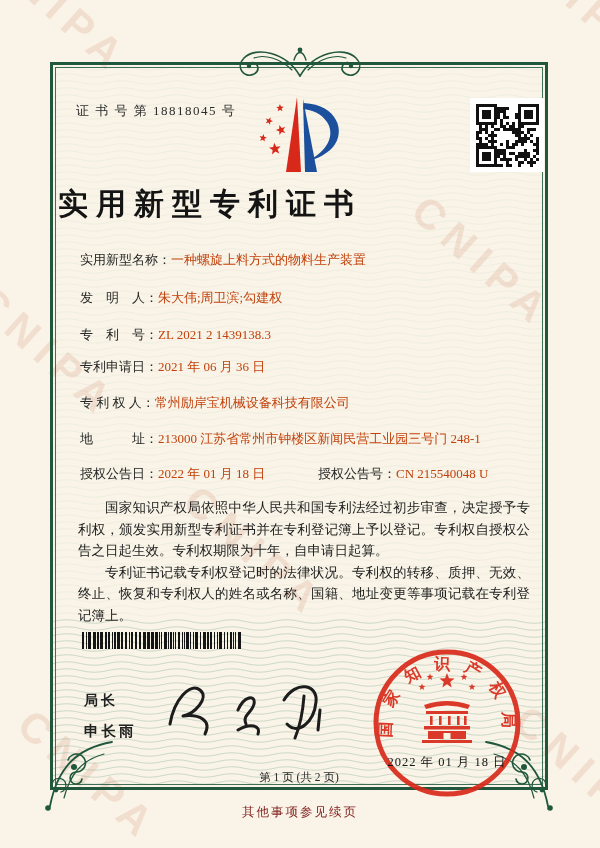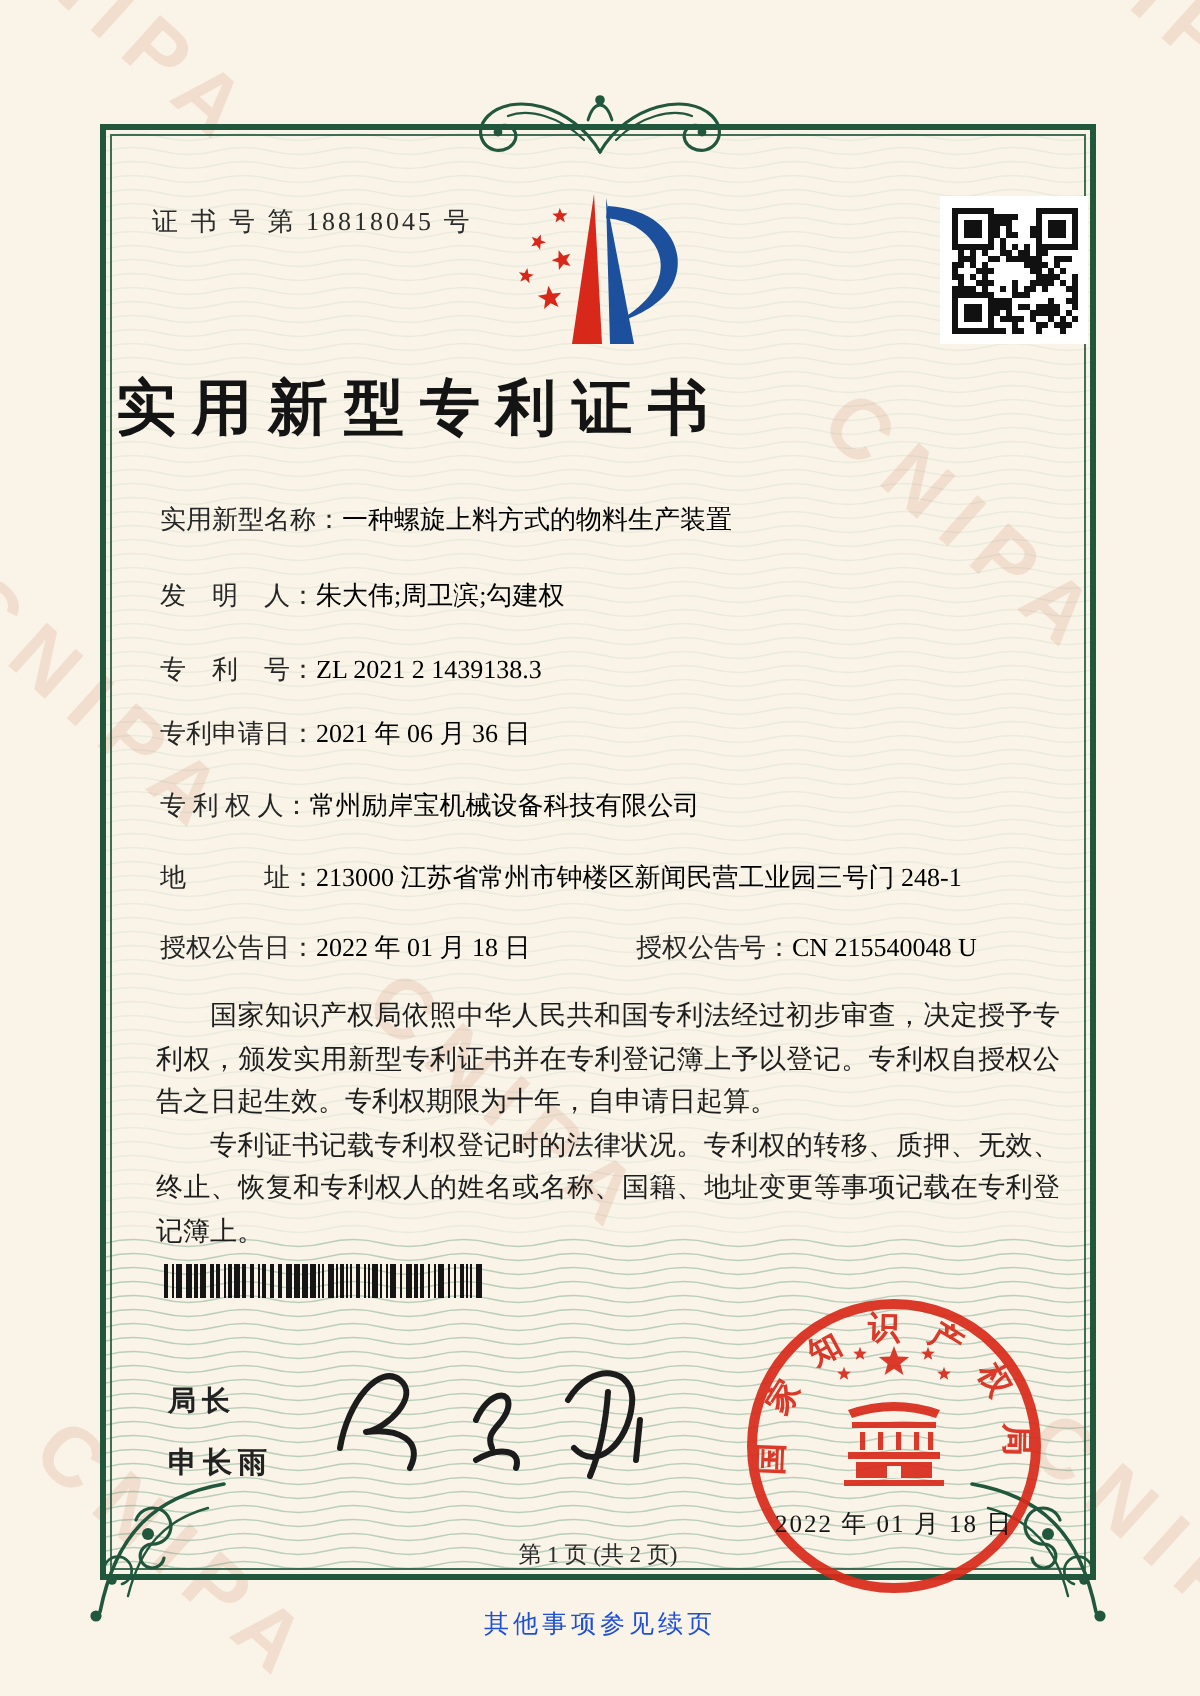--- a/index.html
+++ b/index.html
@@ -42,40 +42,40 @@
   .logo-red{fill:var(--logo-red);}
   .logo-blue{fill:var(--logo-blue);}
   .qr-wrap{left:470px;top:98px;width:74px;height:74px;background:#fff;
     display:flex;align-items:center;justify-content:center;}
   .doc-title{
     left:50px;right:52px;top:184px;text-align:left;
     font-size:30px;font-weight:bold;letter-spacing:8px;text-indent:8px;color:#141414;
   }
   .row{left:80px;font-size:13px;color:#262626;white-space:nowrap;}
   .row .lbl{color:#262626;}
-  .row .val{color:#000000;}
+  .row .val{color:#c2410c;}
   .grant-right{position:absolute;left:238px;top:0;white-space:nowrap;}
   .paras{left:78px;top:497px;width:452px;font-size:13.5px;line-height:21.5px;
     color:var(--ink);text-align:justify;}
   .paras p{text-indent:2em;}
   .barcode{left:82px;top:632px;}
   .sig-title{left:84px;top:692px;font-size:14px;font-weight:bold;letter-spacing:3px;color:#222;}
   .sig-name{left:84px;top:722px;font-size:14.5px;font-weight:bold;letter-spacing:3px;color:#222;}
   .signature{left:158px;top:668px;}
   .sig-stroke{stroke:#1c1c1c;fill:none;stroke-width:3;stroke-linecap:round;stroke-linejoin:round;}
   .seal{left:369px;top:645px;z-index:3;opacity:.92;}
   .seal-ring{stroke:var(--seal-red);fill:none;stroke-width:5;}
   .seal-fill{fill:var(--seal-red);}
   .seal-text{font-size:16px;letter-spacing:13px;fill:var(--seal-red);
     font-weight:bold;font-family:"Liberation Serif","DejaVu Serif",serif;}
   .seal-date{left:364px;top:754px;width:166px;text-align:center;font-size:12.5px;
     color:#151515;letter-spacing:1px;z-index:4;}
   .page-info{left:50px;right:52px;top:770px;text-align:center;font-size:11.5px;color:#2a2a2a;}
   .cont-note{left:0;right:0;top:804px;text-align:center;font-size:12.5px;
-    letter-spacing:2px;color:#1d4ed8;}
+    letter-spacing:2px;color:#7f1d1d;}
 </style>
 </head>
 <body>
 
 <div class="page">
 
   <div class="wm" style="left:-28px;top:-16px">CNIPA</div>
   <div class="wm" style="left:492px;top:-26px">CNIPA</div>
   <div class="wm" style="left:-40px;top:328px">CNIPA</div>
   <div class="wm" style="left:396px;top:238px">CNIPA</div>

